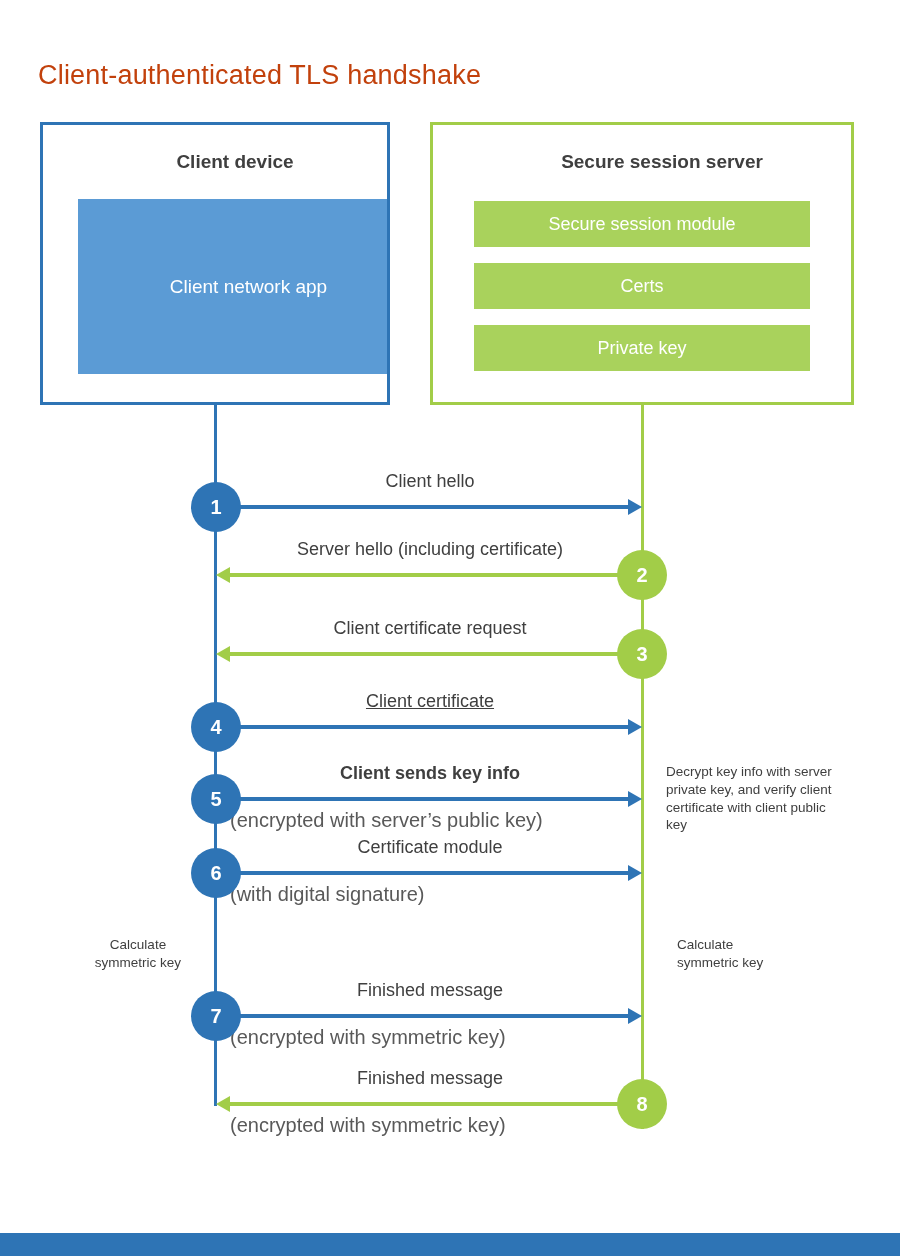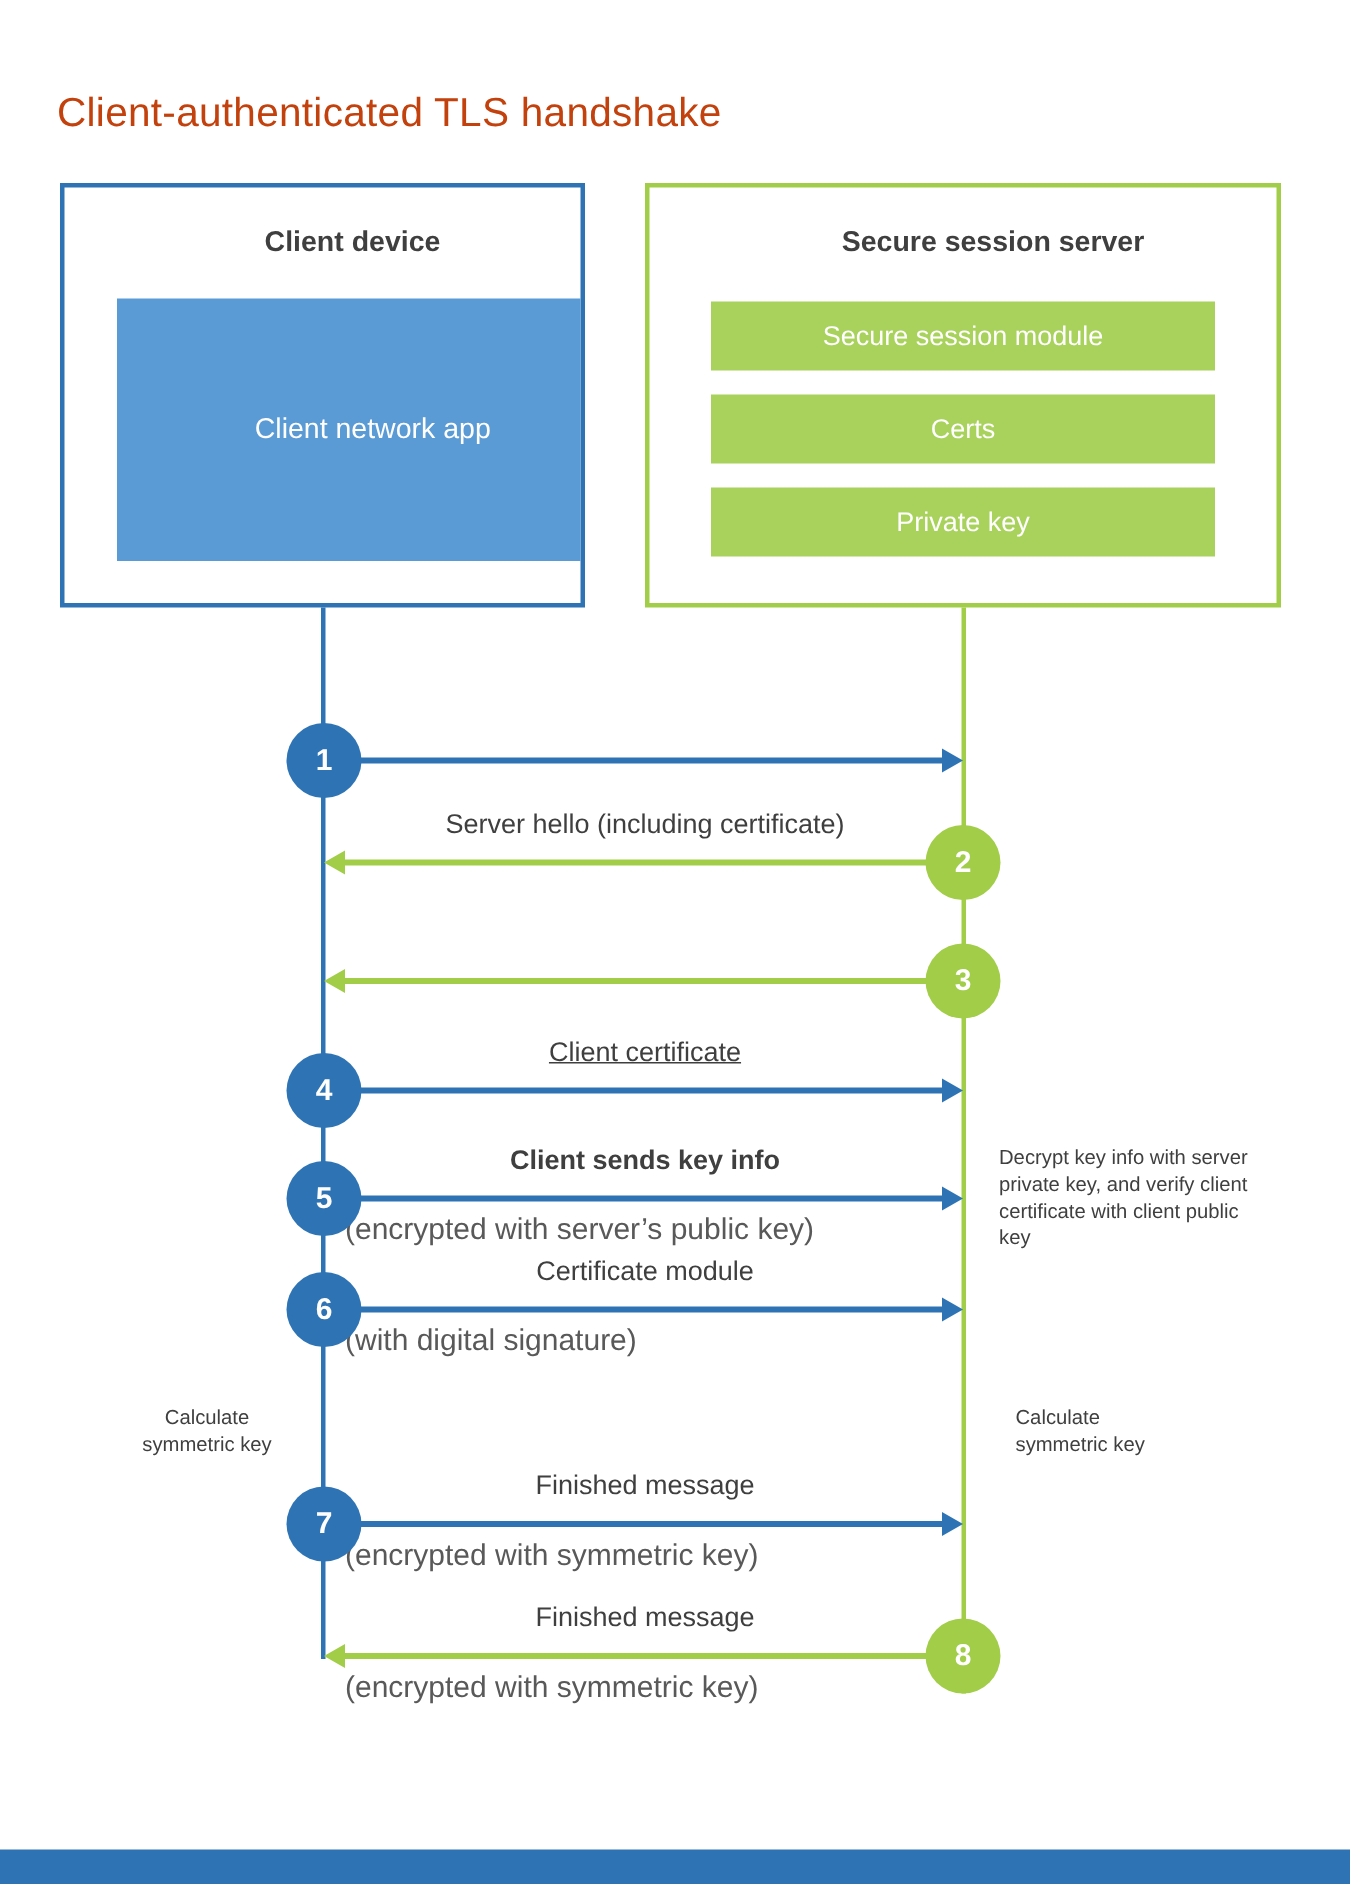--- a/index.html
+++ b/index.html
@@ -91,27 +91,29 @@
   <div class="box server">
     <div class="box-title">Secure session server</div>
   </div>
   <div class="module-bar" style="top:201px;">Secure session module</div>
   <div class="module-bar" style="top:263px;">Certs</div>
   <div class="module-bar" style="top:325px;">Private key</div>
 
   <div class="lifeline client"></div>
   <div class="lifeline server"></div>
 
+  <div class="msg-label" style="top:471px;">Client hello</div>
   <div class="arrow blue right" style="top:505px;"></div>
   <div class="step-circle blue" style="top:482px;">1</div>
 
   <div class="msg-label" style="top:539px;">Server hello (including certificate)</div>
   <div class="arrow green left" style="top:573px;"></div>
   <div class="step-circle green" style="top:550px;">2</div>
 
+  <div class="msg-label" style="top:618px;">Client certificate request</div>
   <div class="arrow green left" style="top:652px;"></div>
   <div class="step-circle green" style="top:629px;">3</div>
 
   <div class="msg-label" style="top:691px;text-decoration:underline;">Client certificate</div>
   <div class="arrow blue right" style="top:725px;"></div>
   <div class="step-circle blue" style="top:702px;">4</div>
 
   <div class="msg-label" style="top:763px;font-weight:bold;">Client sends key info</div>
   <div class="arrow blue right" style="top:797px;"></div>
   <div class="step-circle blue" style="top:774px;">5</div>

